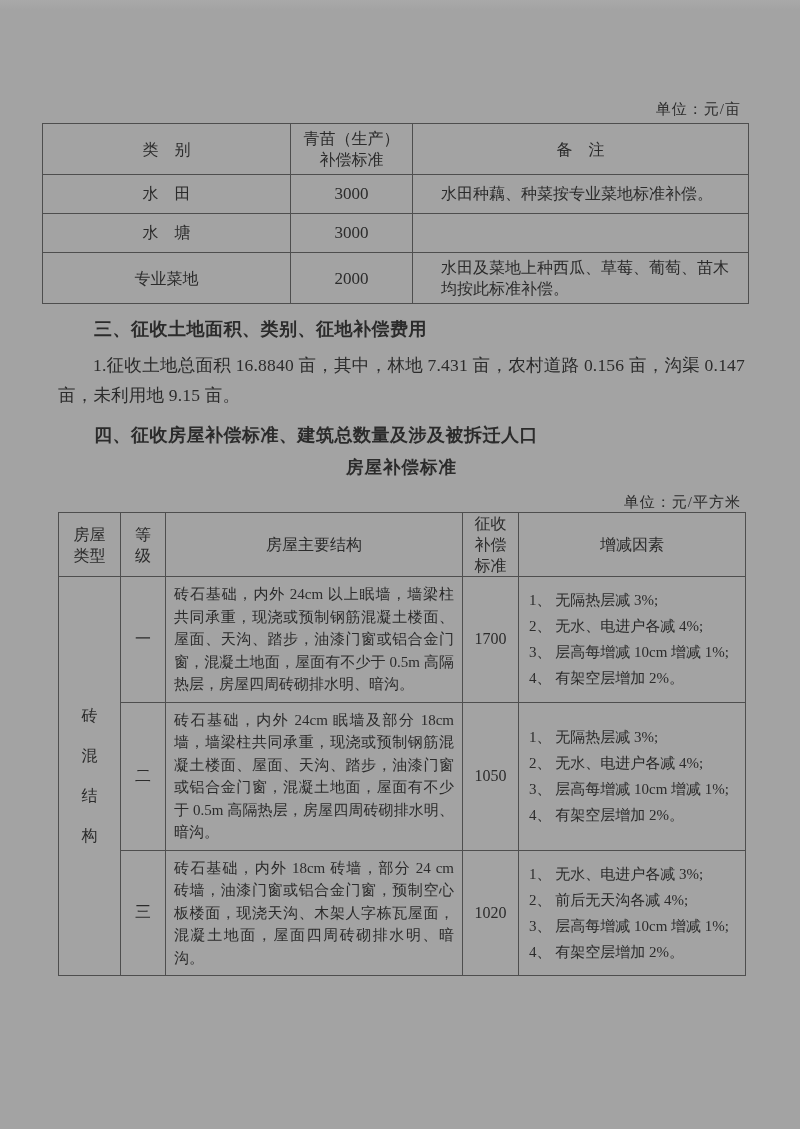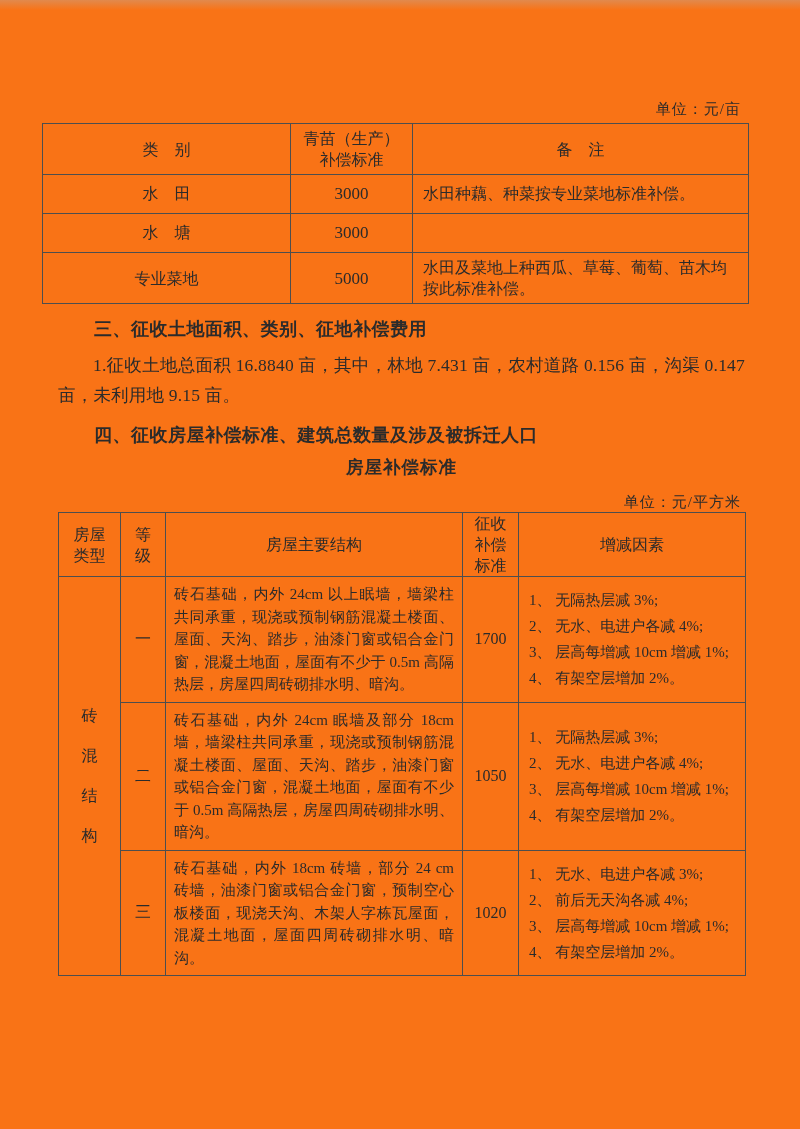--- a/index.html
+++ b/index.html
@@ -1,21 +1,21 @@
 <!DOCTYPE html>
 <html lang="zh"><head>
 <meta charset="utf-8">
 <style>
   * { margin:0; padding:0; box-sizing:border-box; }
   html,body { background:#e8e8e8; }
   .page {
     position:relative;
     width:800px; height:1129px;
     margin:0 auto;
-    background:#f97316;
+    background:#a3a3a3;
     color:#2b2b2b;
     font-family:"Liberation Serif","DejaVu Serif",serif;
     overflow:hidden;
   }
   .page::before{
     content:"";
     position:absolute; left:0; top:0; right:0; height:10px;
     background:linear-gradient(to bottom, rgba(180,180,180,.35), rgba(180,180,180,0));
     pointer-events:none;
   }
@@ -33,21 +33,21 @@
   table { border-collapse:collapse; table-layout:fixed; }
   td, th { border:1px solid #4e4e4e; font-weight:normal; vertical-align:middle; }
 
   
   .t1 { width:706px; margin-left:-16px; font-size:16px; }
   .t1 th, .t1 td { padding:4px 6px; }
   .t1 .col-cat   { width:248px; }
   .t1 .col-std   { width:122px; }
   .t1 .col-rem   { width:336px; }
   .t1 .c-center  { text-align:center; }
-  .t1 .c-left    { text-align:left; padding-left:10px; }
+  .t1 .c-left    { text-align:left; padding-left:28px; }
   .t1 .hdr       { height:48px; text-align:center; line-height:21px; }
   .t1 .r-s  { height:39px; }
   .t1 .r-l  { height:47px; line-height:21px; }
   .t1 .num  { font-size:17px; }
 
   
   .h-sec {
     font-weight:bold;
     font-size:18px;
     text-indent:2em;
@@ -118,21 +118,21 @@
         <td class="c-center num">3000</td>
         <td class="c-left">水田种藕、种菜按专业菜地标准补偿。</td>
       </tr>
       <tr class="r-s">
         <td class="c-center">水　塘</td>
         <td class="c-center num">3000</td>
         <td class="c-left"></td>
       </tr>
       <tr class="r-l">
         <td class="c-center">专业菜地</td>
-        <td class="c-center num">5000</td>
+        <td class="c-center num">2000</td>
         <td class="c-left">水田及菜地上种西瓜、草莓、葡萄、苗木均按此标准补偿。</td>
       </tr>
     </tbody>
       </table>
 
     <div class="h-sec">三、征收土地面积、类别、征地补偿费用</div>
     <div class="para">1.征收土地总面积 16.8840 亩，其中，林地 7.431 亩，农村道路 0.156 亩，沟渠 0.147 亩，未利用地 9.15 亩。</div>
 
     <div class="h-sec">四、征收房屋补偿标准、建筑总数量及涉及被拆迁人口</div>
     <div class="h-center">房屋补偿标准</div>

